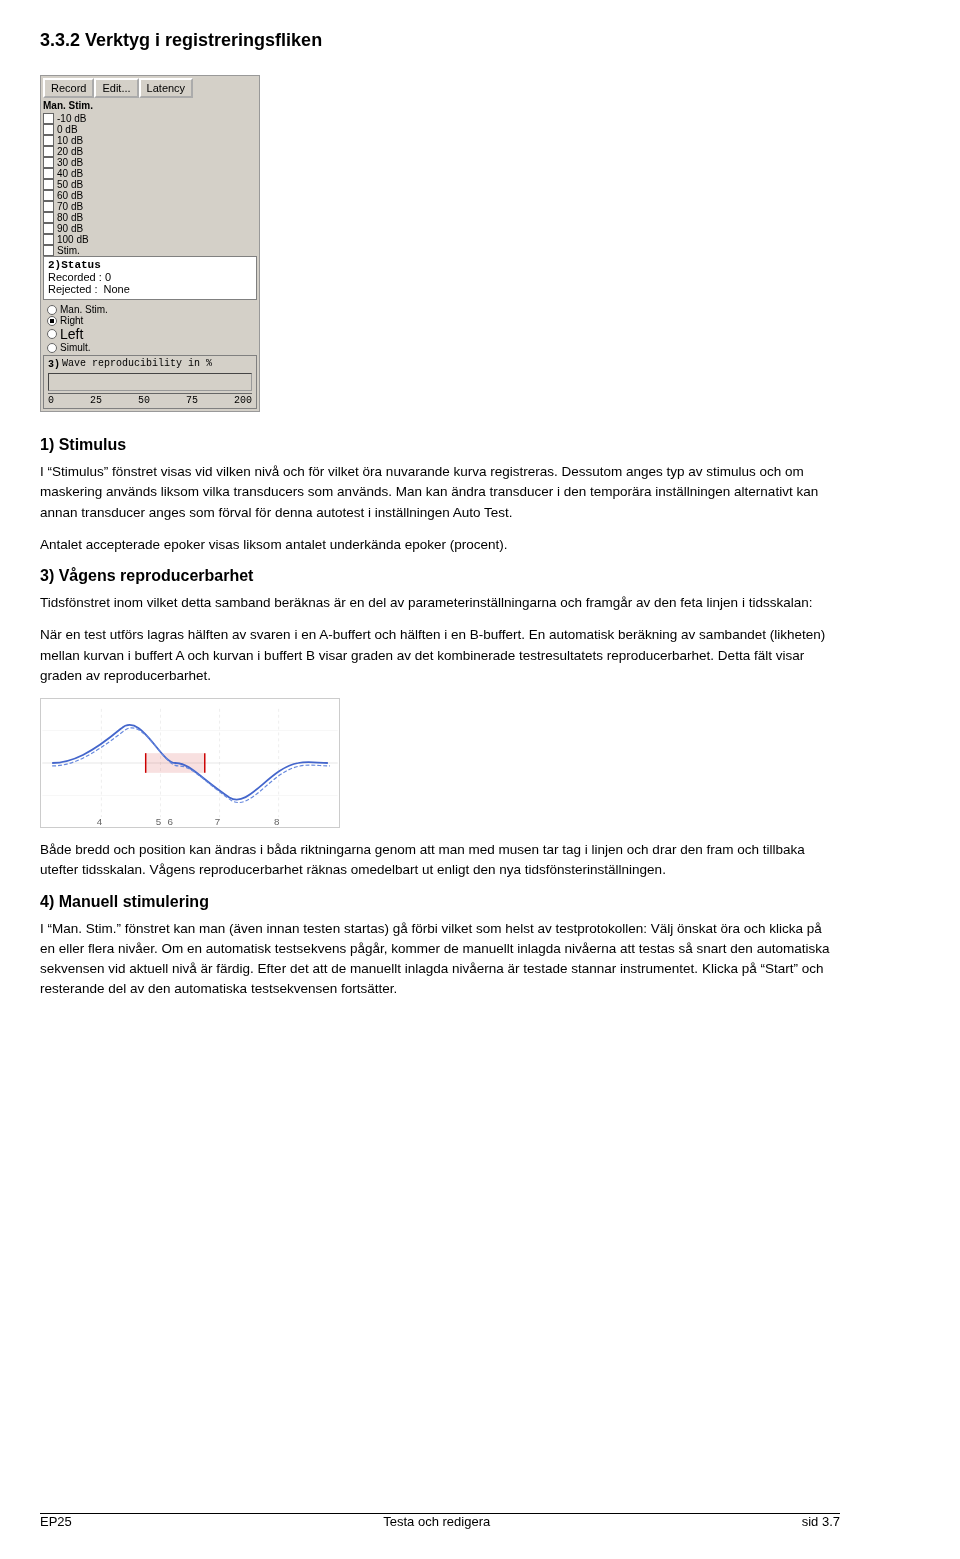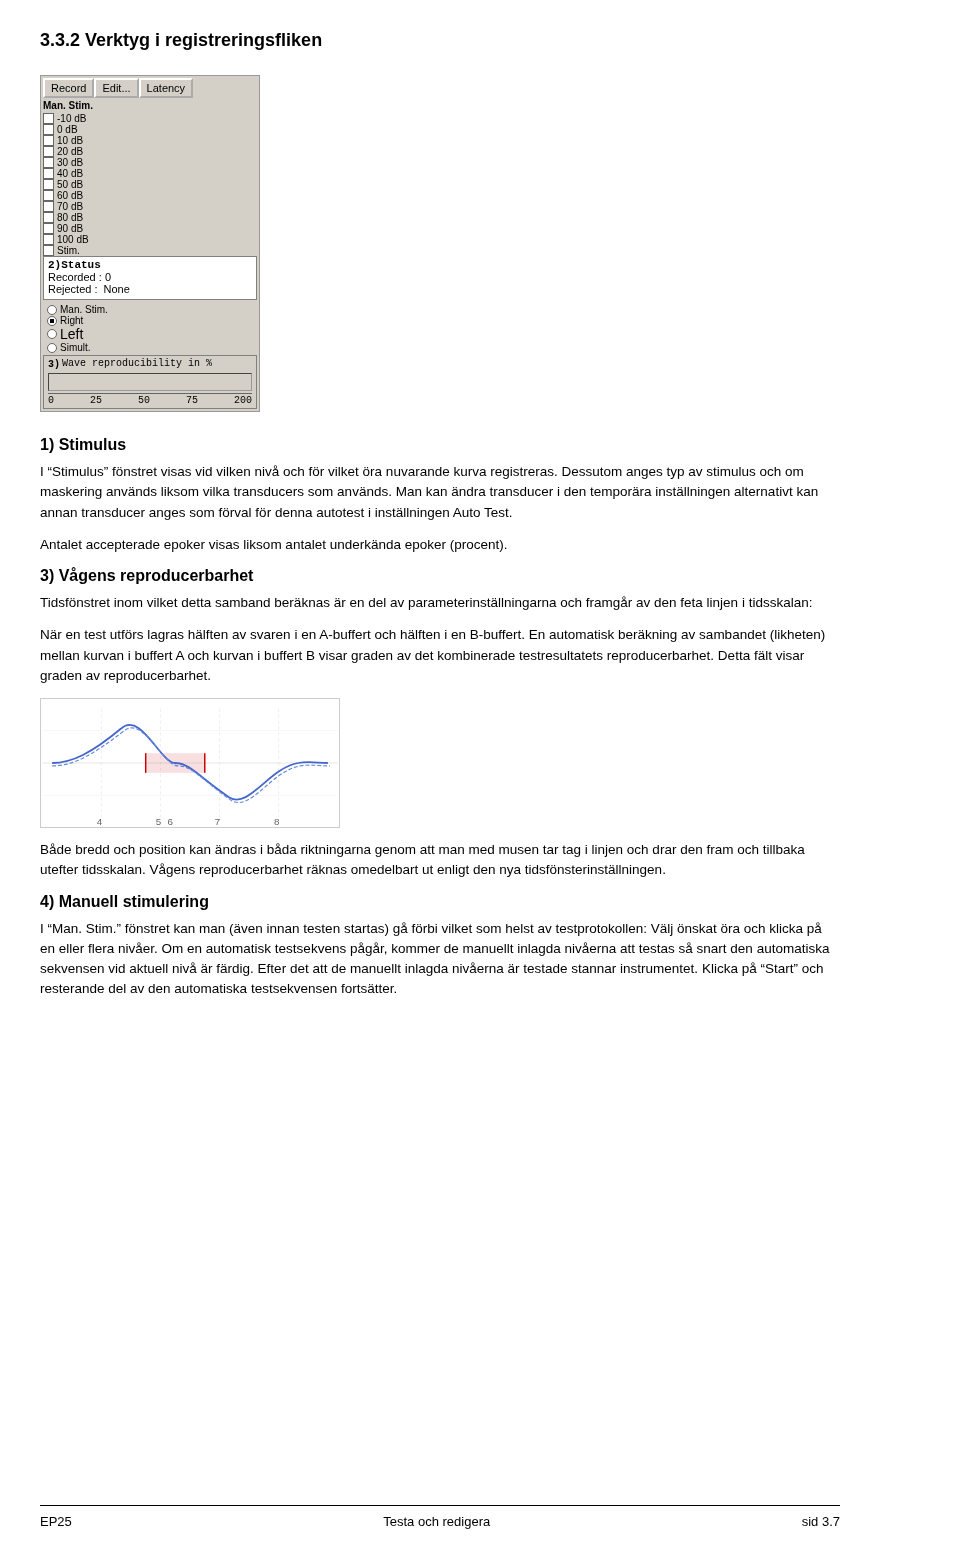--- a/index.html
+++ b/index.html
@@ -185,21 +185,20 @@
       width: 100%;
       height: 100%;
     }
 
     
     .footer {
       display: flex;
       justify-content: space-between;
       align-items: center;
       border-top: 1px solid #000;
-      padding-top: 8px;
       margin-top: auto;
       font-size: 13px;
     }
 
     .numbered-label {
       font-size: 11px;
       font-weight: bold;
     }
   </style>
 </head>

